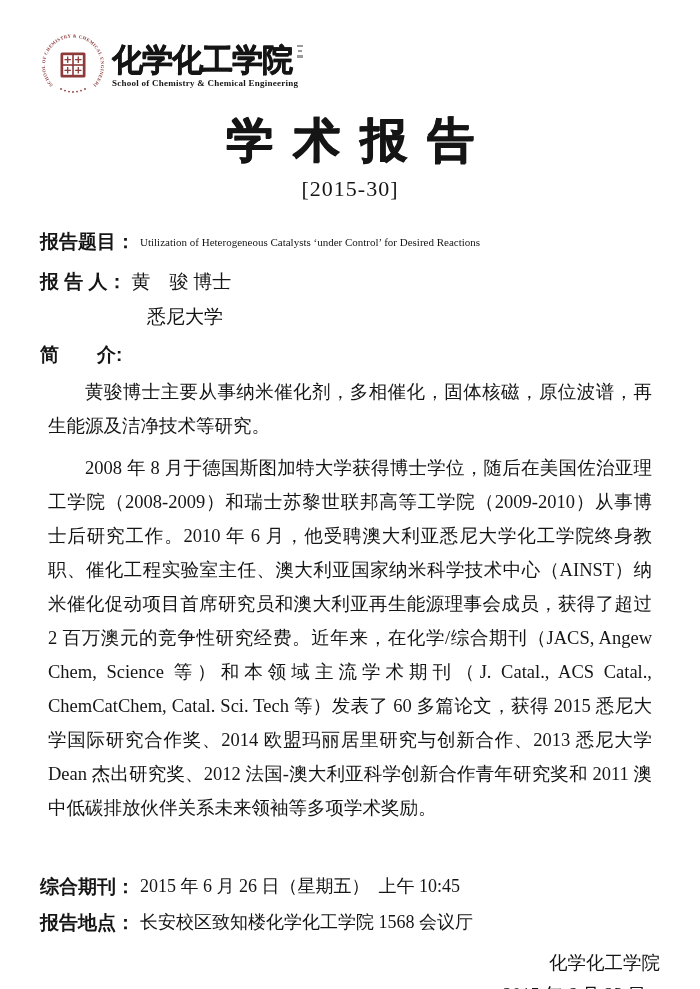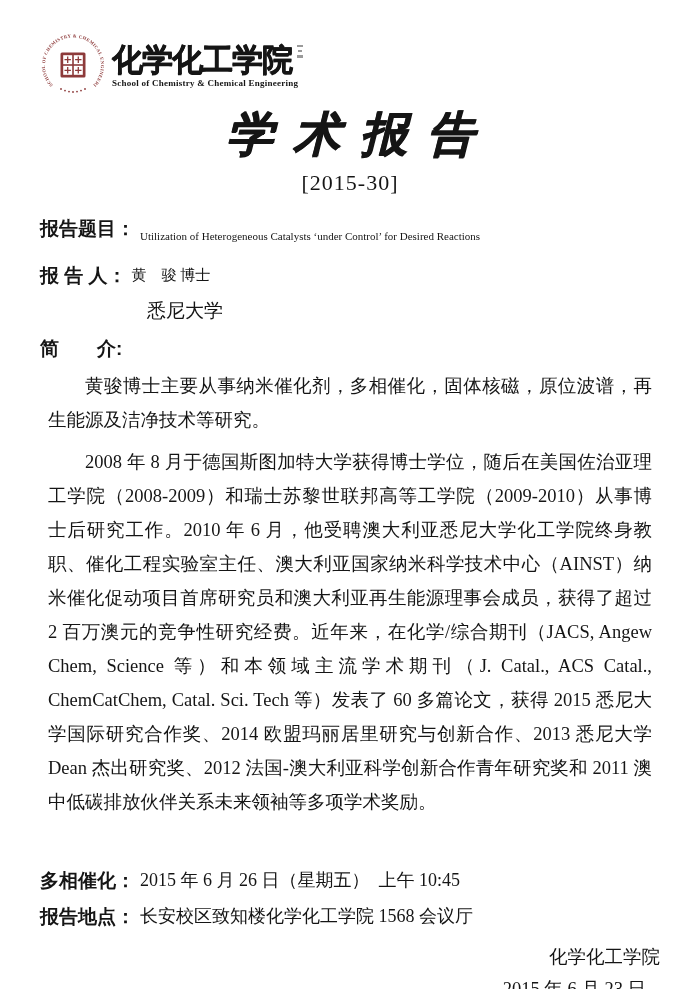--- a/index.html
+++ b/index.html
@@ -46,49 +46,48 @@
     margin-top: 1px;
     white-space: nowrap;
   }
 
   
   .doc-title {
     text-align: center;
     font-family: "Liberation Serif", "DejaVu Serif", serif;
     font-size: 47px;
     font-weight: 900;
-    font-style: italic;
     letter-spacing: 20px;
     text-indent: 20px;
     line-height: 58px;
-    margin-top: 5px;
+    margin-top: 11px;
     text-shadow: 1px 0 0 currentColor, 0 1px 0 currentColor;
     white-space: nowrap;
   }
   .issue-number {
     text-align: center;
     font-size: 22px;
     letter-spacing: 1px;
     margin-top: 9px;
     line-height: 22px;
   }
 
   
-  .field-row { display: flex; align-items: center; margin-top: 13px; }
+  .field-row { display: flex; align-items: flex-end; margin-top: 13px; }
   .field-label {
     font-family: "Liberation Sans", "DejaVu Sans", sans-serif;
     font-weight: bold;
     font-size: 19px;
     line-height: 27px;
     white-space: pre;
     flex: 0 0 auto;
   }
   .field-value { margin-left: 5px; white-space: pre; }
   .topic-value { font-size: 11px; line-height: 25px; white-space: normal; margin-top: 17px; }
-  .speaker-value { font-size: 15px; line-height: 27px; }
+  .speaker-value { font-size: 19px; line-height: 27px; }
   .affiliation { padding-left: 107px; font-size: 19px; line-height: 27px; margin-top: 8px; }
 
   
   .intro-label-row { margin-top: 11px; }
   .intro-para {
     font-size: 18.5px;
     line-height: 34px;
     text-align: justify;
     text-indent: 2em;
     margin: 8px;
@@ -170,21 +169,21 @@
   <div class="affiliation">悉尼大学</div>
 
   <div class="field-row intro-label-row">
     <span class="field-label">简　　介:</span>
   </div>
   <p class="intro-para first">黄骏博士主要从事纳米催化剂，多相催化，固体核磁，原位波谱，再生能源及洁净技术等研究。</p>
   <p class="intro-para">2008 年 8 月于德国斯图加特大学获得博士学位，随后在美国佐治亚理工学院（2008-2009）和瑞士苏黎世联邦高等工学院（2009-2010）从事博士后研究工作。2010 年 6 月，他受聘澳大利亚悉尼大学化工学院终身教职、催化工程实验室主任、澳大利亚国家纳米科学技术中心（AINST）纳米催化促动项目首席研究员和澳大利亚再生能源理事会成员，获得了超过 2 百万澳元的竞争性研究经费。近年来，在化学/综合期刊（JACS, Angew Chem, Science 等）和本领域主流学术期刊（J. Catal., ACS Catal., ChemCatChem, Catal. Sci. Tech 等）发表了 60 多篇论文，获得 2015 悉尼大学国际研究合作奖、2014 欧盟玛丽居里研究与创新合作、2013 悉尼大学 Dean 杰出研究奖、2012 法国-澳大利亚科学创新合作青年研究奖和 2011 澳中低碳排放伙伴关系未来领袖等多项学术奖励。</p>
 
   <div class="schedule">
     <div class="field-row">
-      <span class="field-label">多相催化：</span>
+      <span class="field-label">综合期刊：</span>
       <span class="field-value">2015 年 6 月 26 日（星期五）  上午 10:45</span>
     </div>
     <div class="field-row">
       <span class="field-label">报告地点：</span>
       <span class="field-value">长安校区致知楼化学化工学院 1568 会议厅</span>
     </div>
   </div>
 
   <div class="signature">
     <div class="signature-line">化学化工学院</div>

